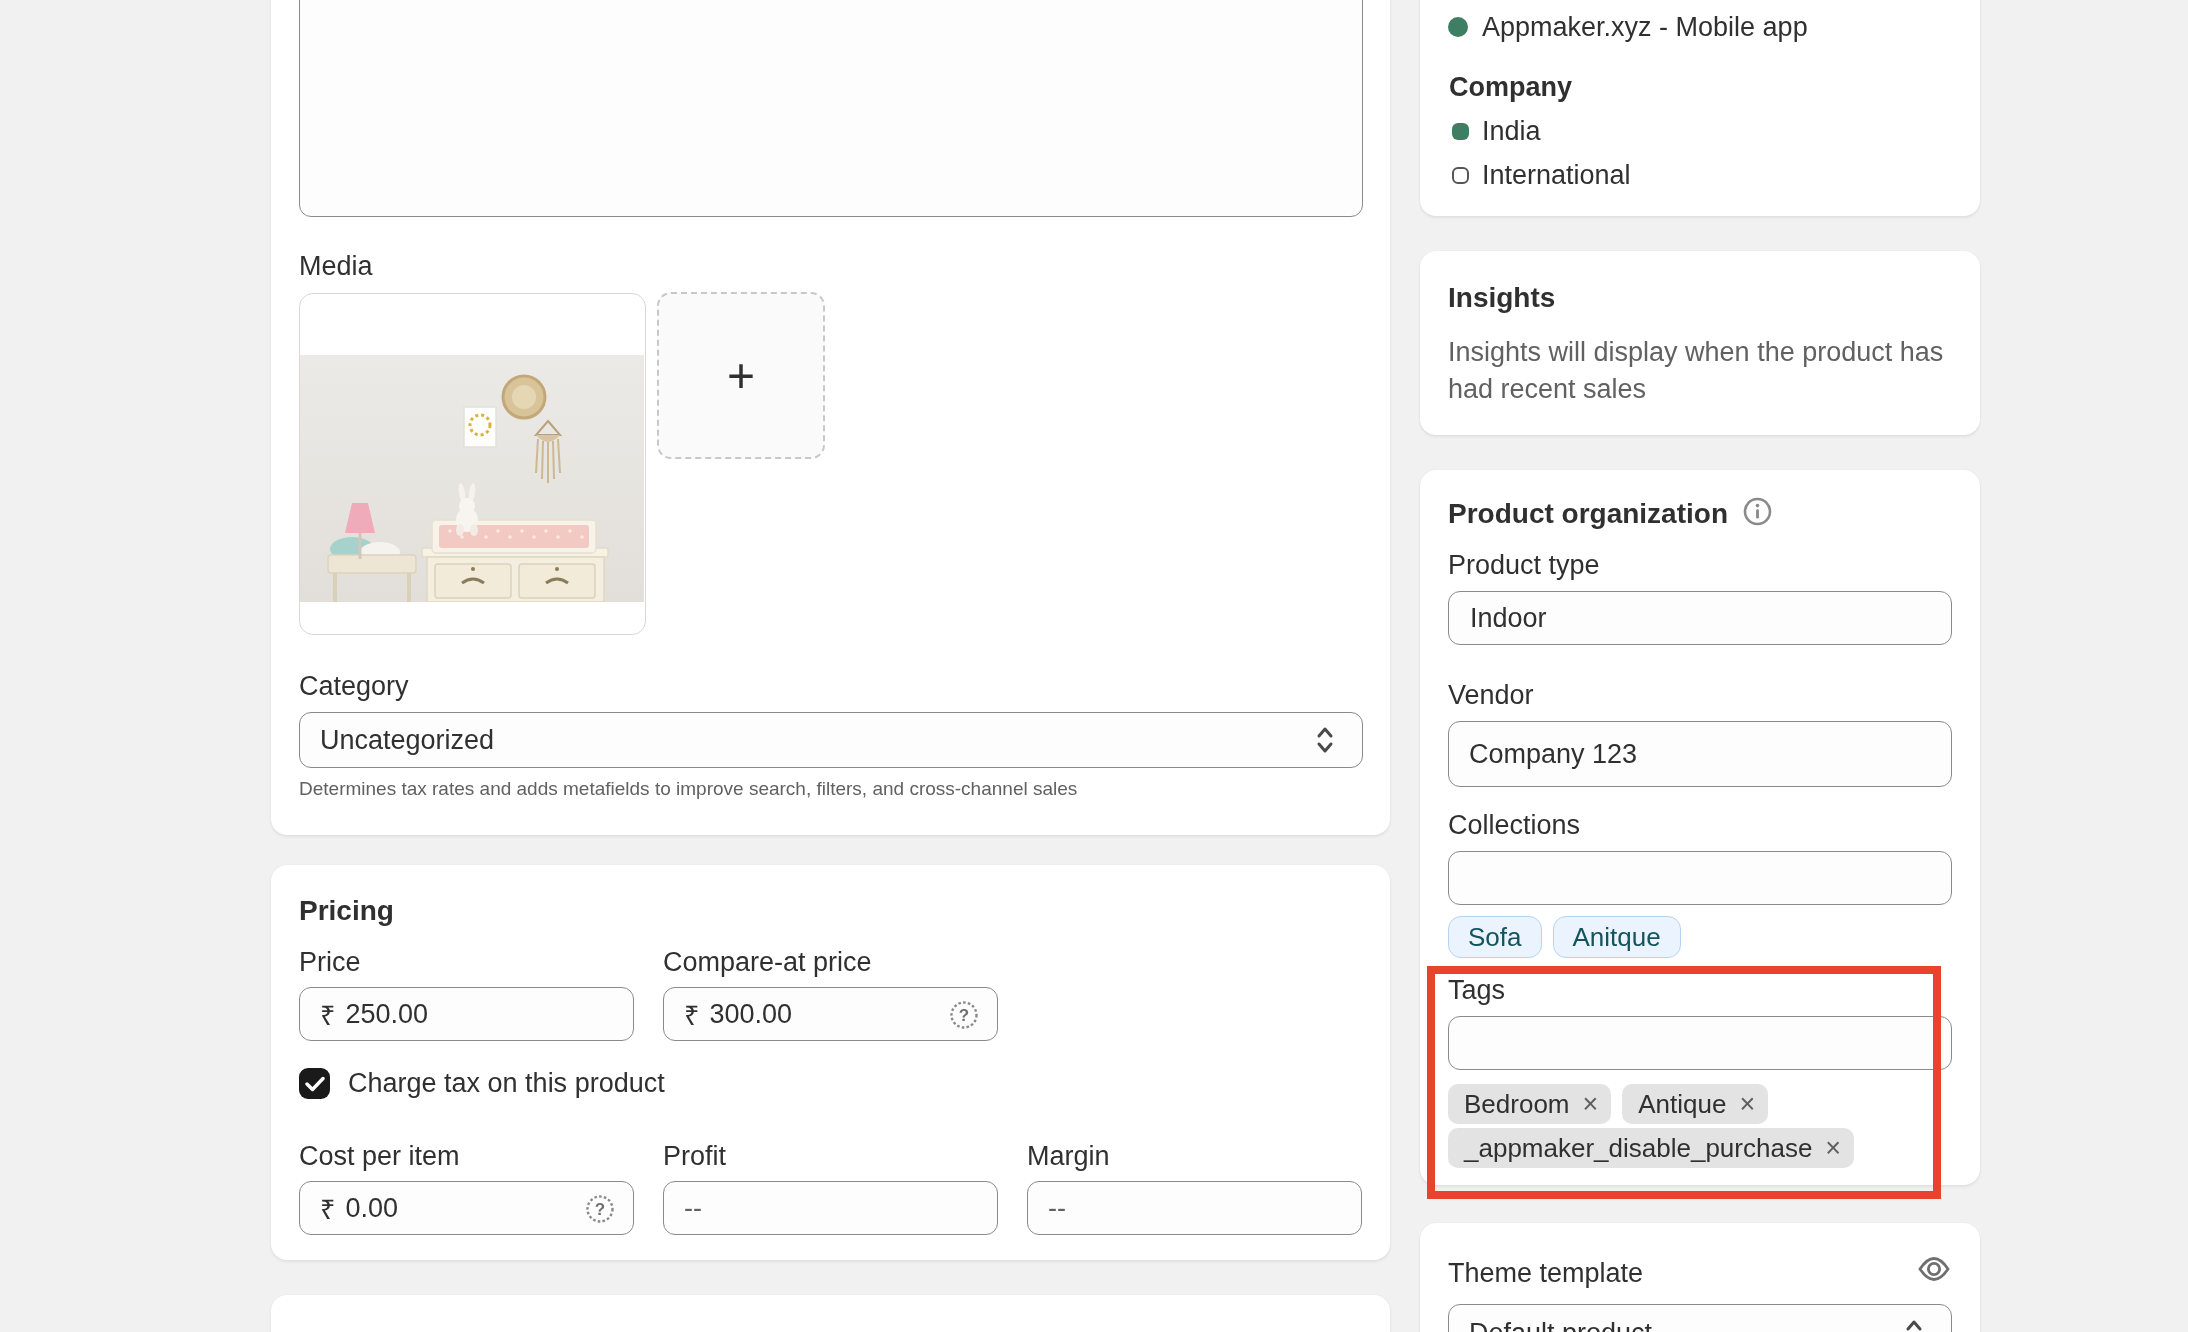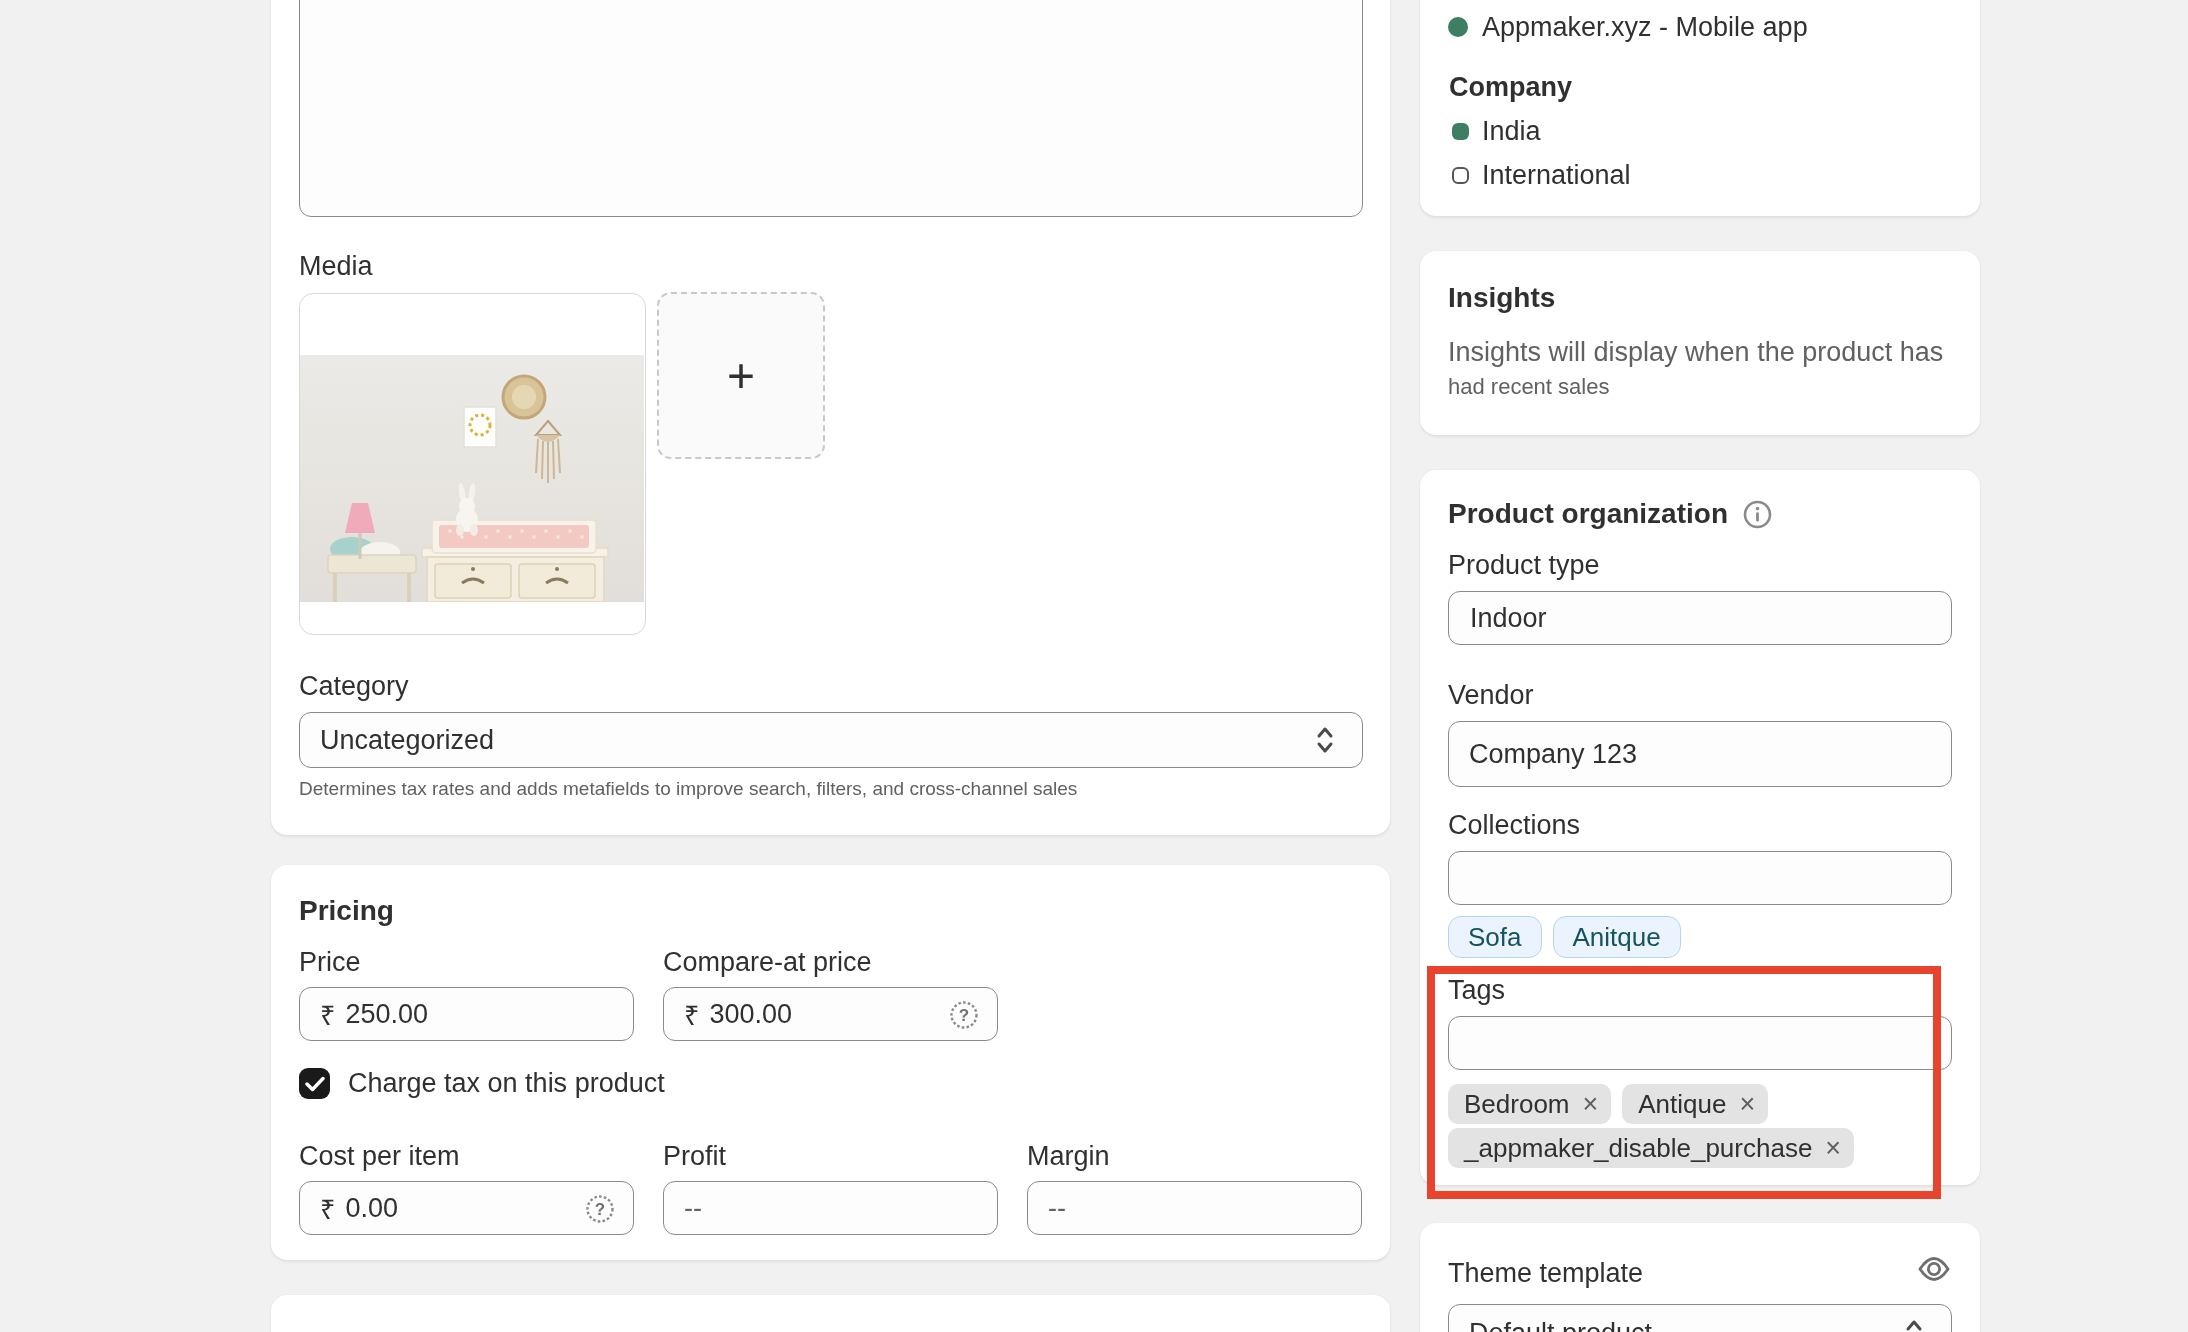--- a/index.html
+++ b/index.html
@@ -216,25 +216,25 @@
 
 <div class="dot" style="left:1452px;top:123px;width:17px;height:17px;background:#3E7E63;border-radius:6px;"></div>
 <div class="lbl" style="left:1482px;top:114px;">India</div>
 
 <div class="ring" style="left:1452px;top:167px;width:17px;height:17px;border:2.6px solid #565656;"></div>
 <div class="lbl" style="left:1482px;top:158px;">International</div>
 
 <div class="card" style="left:1420px;top:251px;width:560px;height:184px;"></div>
 <div class="h2" style="left:1448px;top:281px;">Insights</div>
 <div class="helper" style="left:1448px;top:337px;font-size:27px;">Insights will display when the product has</div>
-<div class="helper" style="left:1448px;top:374px;font-size:22px;">had recent sales</div>
+<div class="helper" style="left:1448px;top:374px;font-size:27px;">had recent sales</div>
 
 <div class="card" style="left:1420px;top:470px;width:560px;height:715px;"></div>
 
-<div style="position:absolute;left:1448px;top:497px;display:flex;align-items:center;gap:15px;">
+<div style="position:absolute;left:1448px;top:497px;display:flex;align-items:flex-start;gap:15px;">
   <span class="h2" style="position:static;">Product organization</span>
   <span>
     <svg width="29" height="29" viewBox="0 0 29 29">
       <circle cx="14.5" cy="14.5" r="12.5" fill="none" stroke="#8A8A8A" stroke-width="2.6"></circle>
       <circle cx="14.5" cy="8.6" r="1.8" fill="#8A8A8A"></circle>
       <rect x="13.1" y="12.2" width="2.8" height="9.4" rx="1.4" fill="#8A8A8A"></rect>
     </svg>
   </span>
 </div>
 

